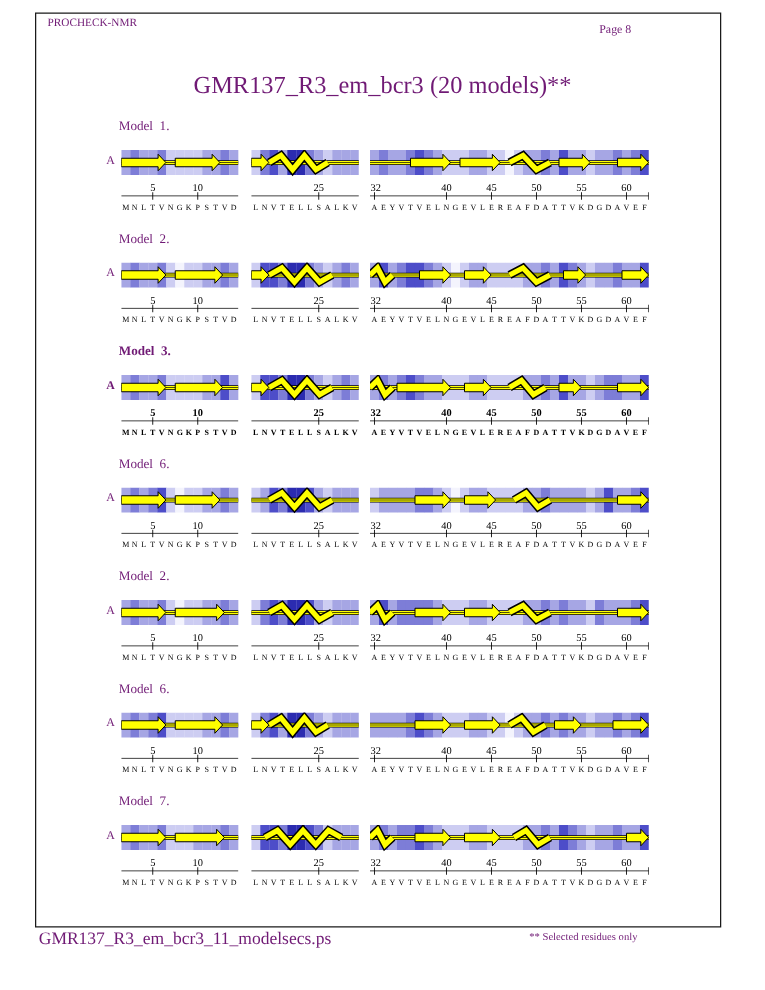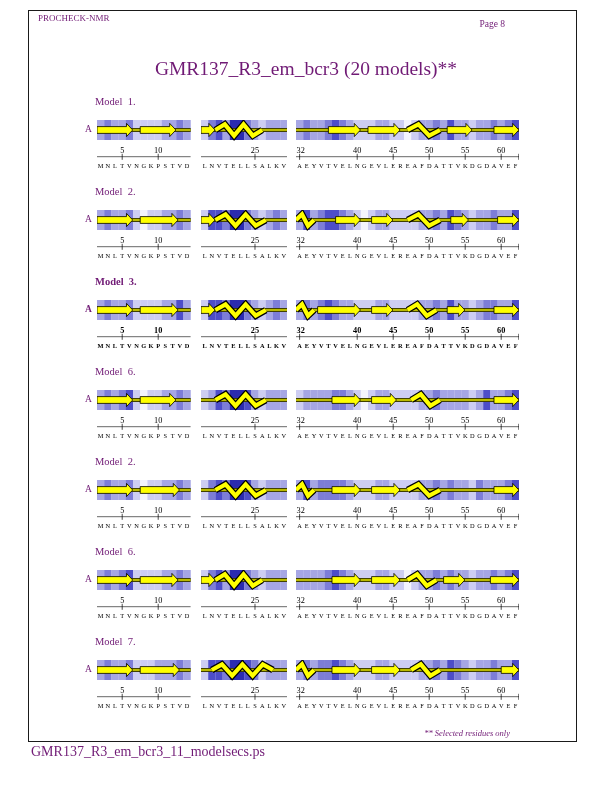--- a/index.html
+++ b/index.html
@@ -5,21 +5,21 @@
   html,body{margin:0;padding:0;background:#888;}
   #page{position:relative;width:612px;height:792px;background:#ffffff;
         font-family:"Liberation Serif",serif;color:#701a75;overflow:hidden;}
   .border-box{position:absolute;left:28px;top:10px;width:549px;height:732px;
         border:1.5px solid #1a1a1a;box-sizing:border-box;}
   .app-name{position:absolute;left:38px;top:13px;font-size:9px;}
   .page-label{position:absolute;right:107px;top:19px;font-size:9.5px;}
   .title{position:absolute;left:0;right:0;top:31px;text-align:center;font-size:23px;}
   .subtitle{position:absolute;left:0;right:0;top:58px;text-align:center;font-size:19.5px;}
   .footer-left{position:absolute;left:31px;top:744px;font-size:14px;}
-  .footer-right{position:absolute;right:102px;top:728px;font-size:8.5px;font-style:italic;}
+  .footer-right{position:absolute;right:102px;top:744px;font-size:8.5px;}
   .model-row{position:absolute;left:0;width:560px;height:82px;}
   .model-label{position:absolute;left:95px;top:0;font-size:10.5px;white-space:pre;}
   .chain-label{position:absolute;left:85px;top:28px;font-size:9.5px;}
   .seg{position:absolute;top:24px;}
   svg text{font-family:"Liberation Serif",serif;fill:#000;}
 </style>
 </head>
 <body>
 
 <div id="page">

